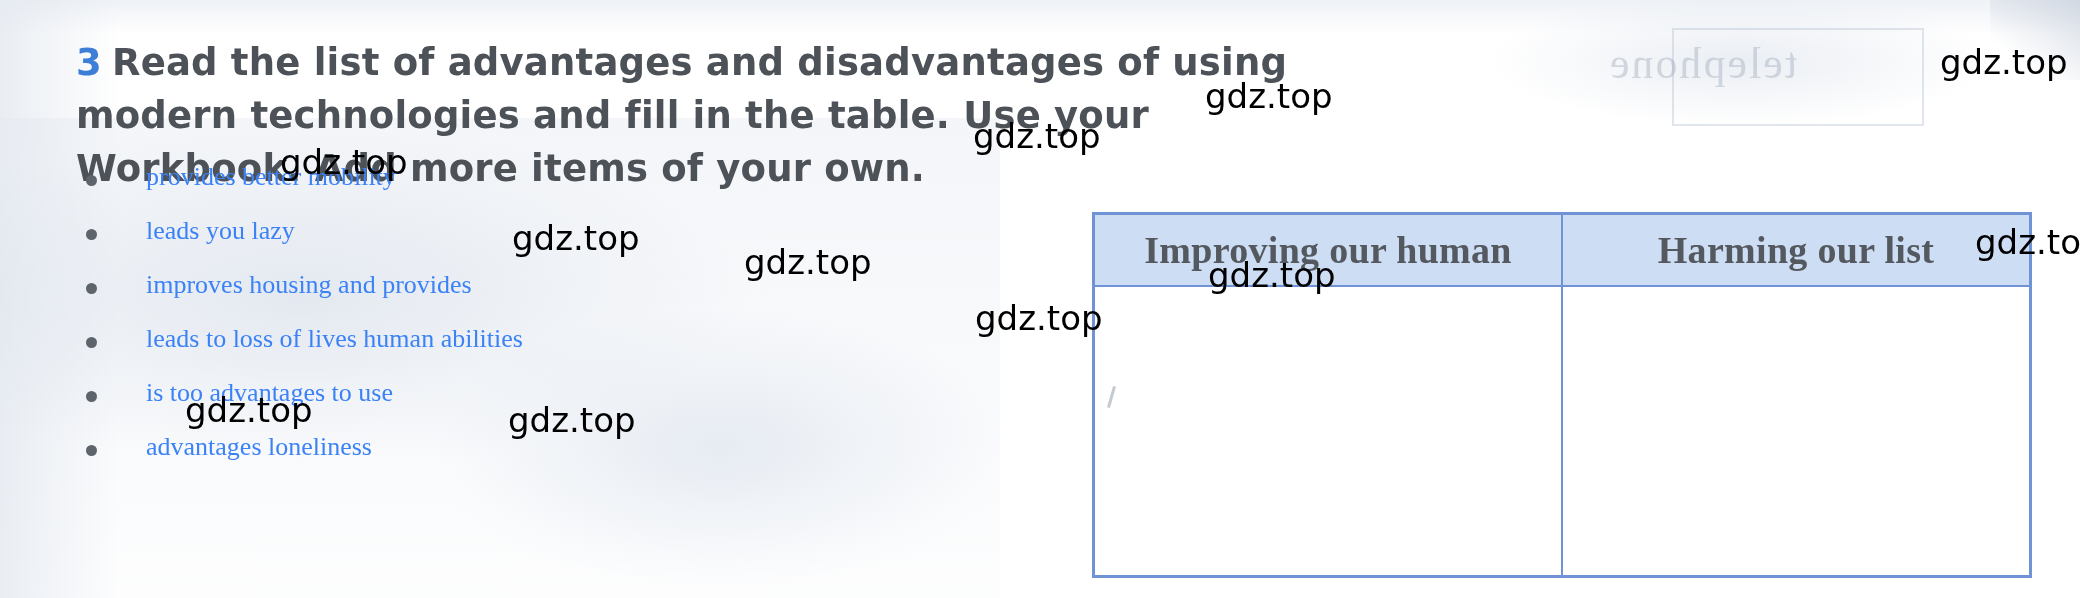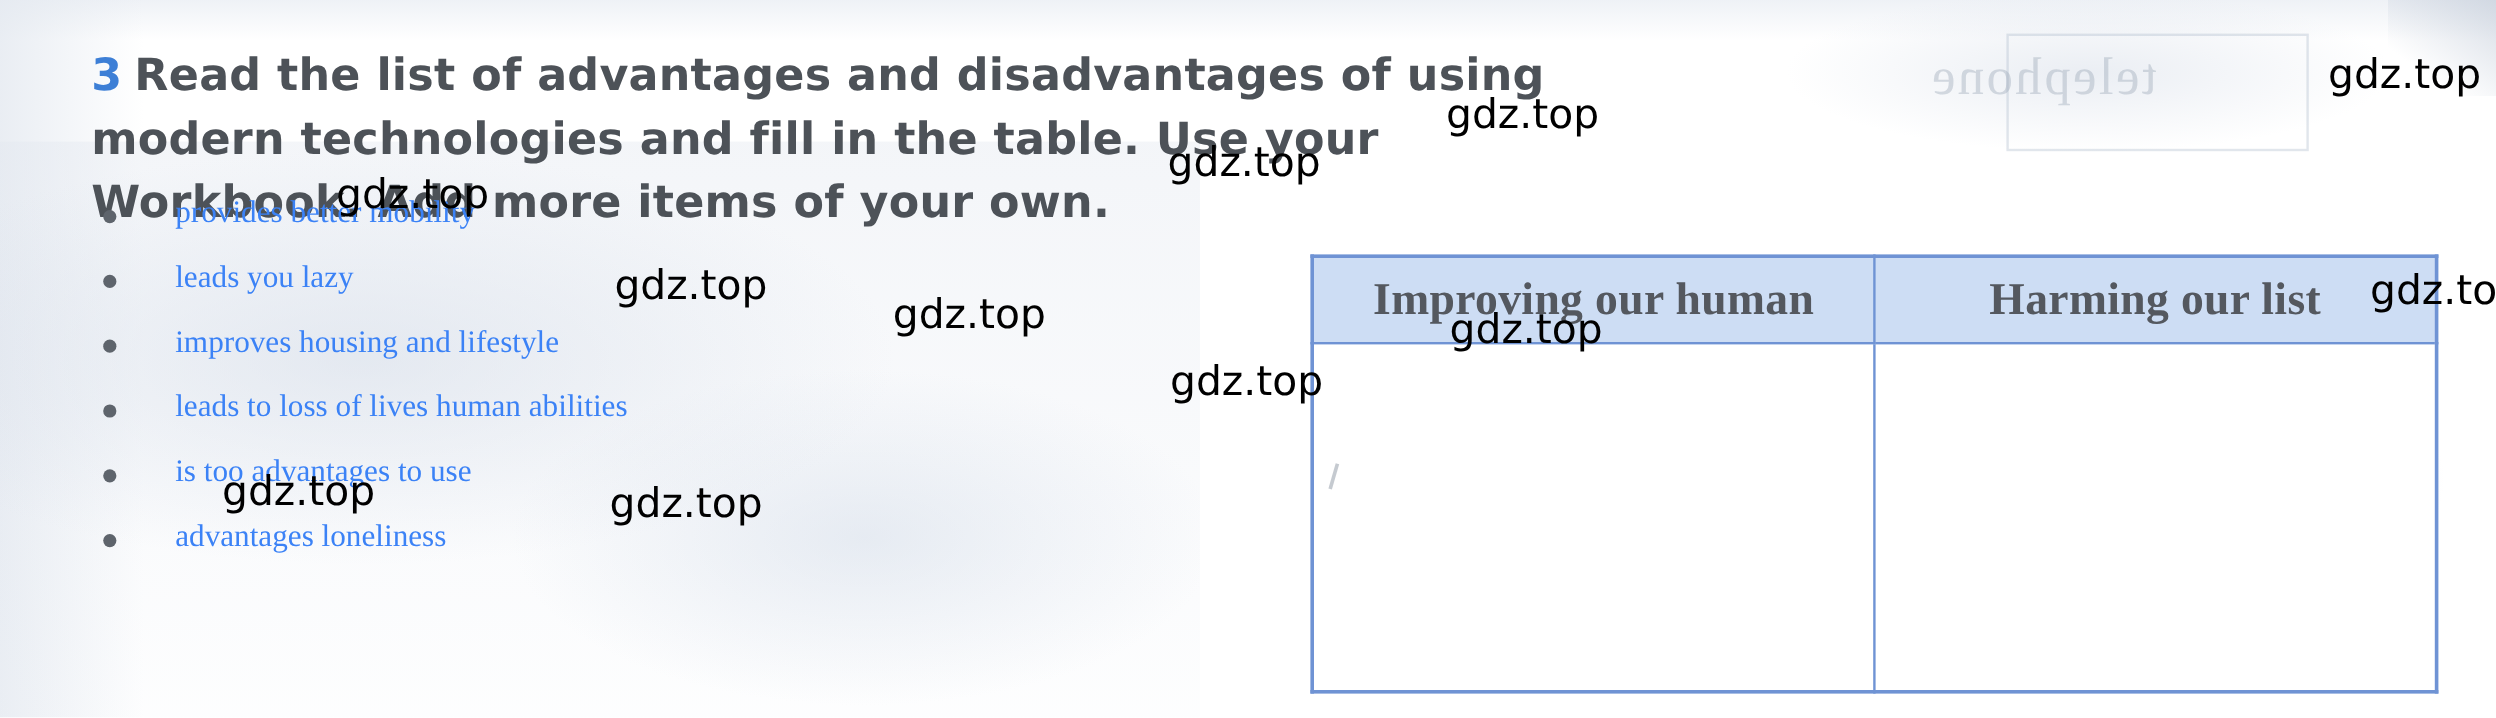--- a/index.html
+++ b/index.html
@@ -214,21 +214,21 @@
   <div class="showthrough-box"></div>
   <div class="showthrough">telephone</div>
 
   <div id="task-heading">
     <span class="task-number">3</span><span>Read the list of advantages and disadvantages of using modern technologies and fill in the table. Use your Workbook. Add more items of your own.</span>
   </div>
 
   <ul id="advantages-list">
     <li><span>provides better mobility</span></li>
     <li><span>leads you lazy</span></li>
-    <li><span>improves housing and lifestyle</span></li>
+    <li><span>improves housing and provides</span></li>
     <li><span>leads to loss of lives human abilities</span></li>
     <li><span>is too advantages to use</span></li>
     <li><span>advantages loneliness</span></li>
   </ul>
 
   <table id="lives-table">
     <thead>
       <tr>
         <th>Improving our human</th>
         <th>Harming our list</th>

